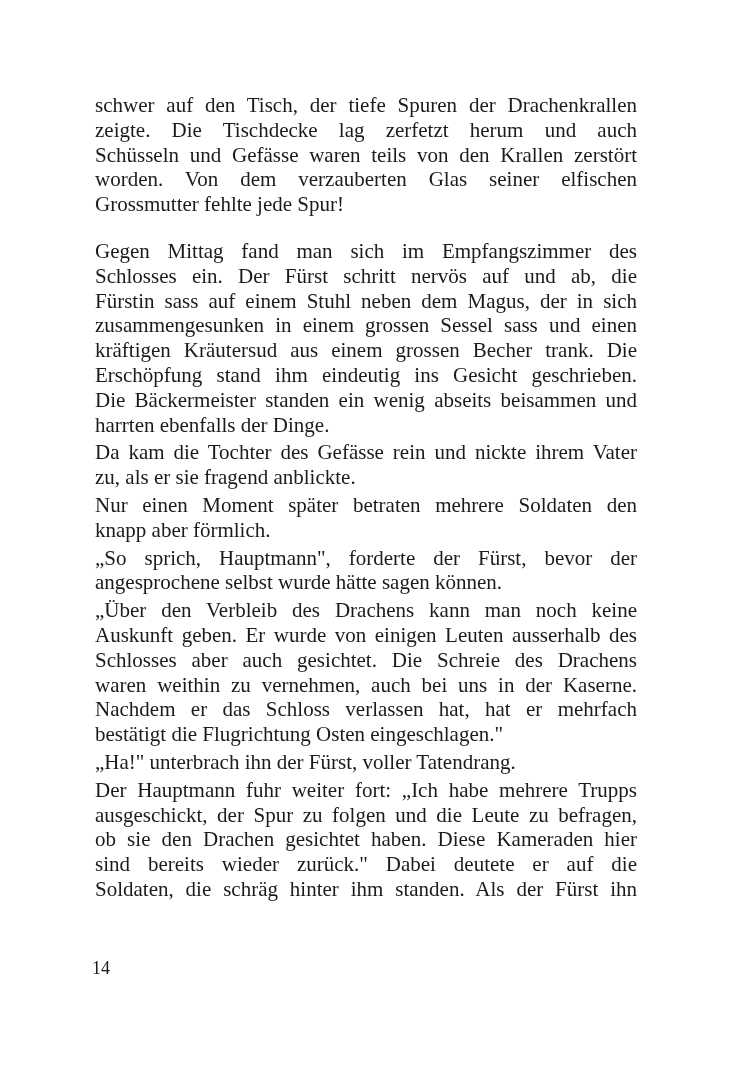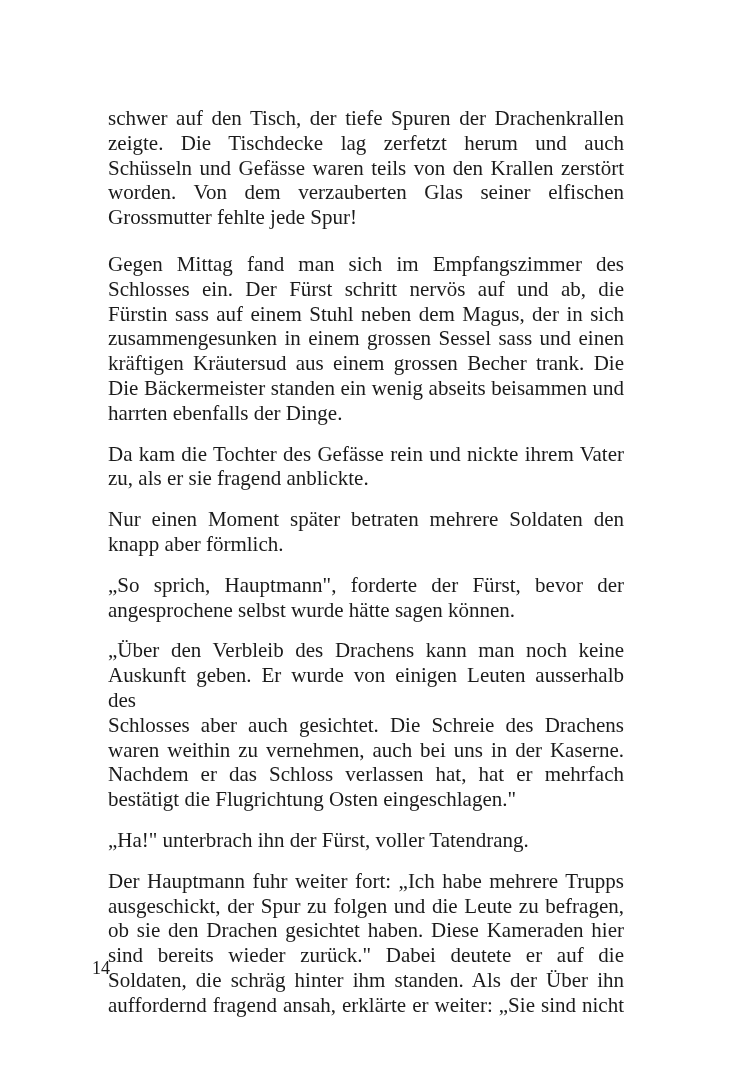--- a/index.html
+++ b/index.html
@@ -18,21 +18,21 @@
   }
   .text-block {
     position: absolute;
     left: 92px;
     top: 90px;
     width: 548px;
     font-size: 21px;
     line-height: 24.8px;
   }
   .paragraph {
-    margin: 16px;
+    margin: 3px;
   }
   .paragraph.gap-before {
     margin-top: 22px;
   }
   .line {
     text-align: justify;
     text-align-last: justify;
     white-space: normal;
   }
   .line.no-just {
@@ -59,20 +59,21 @@
         <div class="line">Schüsseln und Gefässe waren teils von den Krallen zerstört</div>
         <div class="line">worden. Von dem verzauberten Glas seiner elfischen</div>
         <div class="line no-just">Grossmutter fehlte jede Spur!</div>
       </div>
       <div class="paragraph gap-before">
         <div class="line">Gegen Mittag fand man sich im Empfangszimmer des</div>
         <div class="line">Schlosses ein. Der Fürst schritt nervös auf und ab, die</div>
         <div class="line">Fürstin sass auf einem Stuhl neben dem Magus, der in sich</div>
         <div class="line">zusammengesunken in einem grossen Sessel sass und einen</div>
         <div class="line">kräftigen Kräutersud aus einem grossen Becher trank. Die</div>
+        <div class="line">Erschöpfung stand ihm eindeutig ins Gesicht geschrieben.</div>
         <div class="line">Die Bäckermeister standen ein wenig abseits beisammen und</div>
         <div class="line no-just">harrten ebenfalls der Dinge.</div>
       </div>
       <div class="paragraph">
         <div class="line">Da kam die Tochter des Gefässe rein und nickte ihrem Vater</div>
         <div class="line no-just">zu, als er sie fragend anblickte.</div>
       </div>
       <div class="paragraph">
         <div class="line">Nur einen Moment später betraten mehrere Soldaten den</div>
         <div class="line no-just">knapp aber förmlich.</div>
@@ -90,18 +91,17 @@
         <div class="line no-just">bestätigt die Flugrichtung Osten eingeschlagen."</div>
       </div>
       <div class="paragraph">
         <div class="line no-just">„Ha!" unterbrach ihn der Fürst, voller Tatendrang.</div>
       </div>
       <div class="paragraph">
         <div class="line">Der Hauptmann fuhr weiter fort: „Ich habe mehrere Trupps</div>
         <div class="line">ausgeschickt, der Spur zu folgen und die Leute zu befragen,</div>
         <div class="line">ob sie den Drachen gesichtet haben. Diese Kameraden hier</div>
         <div class="line">sind bereits wieder zurück." Dabei deutete er auf die</div>
-        <div class="line">Soldaten, die schräg hinter ihm standen. Als der Über ihn</div>
-        <div class="line">auffordernd fragend ansah, erklärte er weiter: „Sie sind nicht</div>
+        <div class="line">Soldaten, die schräg hinter ihm standen. Als der Fürst ihn</div>
       </div>
     </div>
   <div class="page-number">14</div>
 </div>
 
 </body></html>

